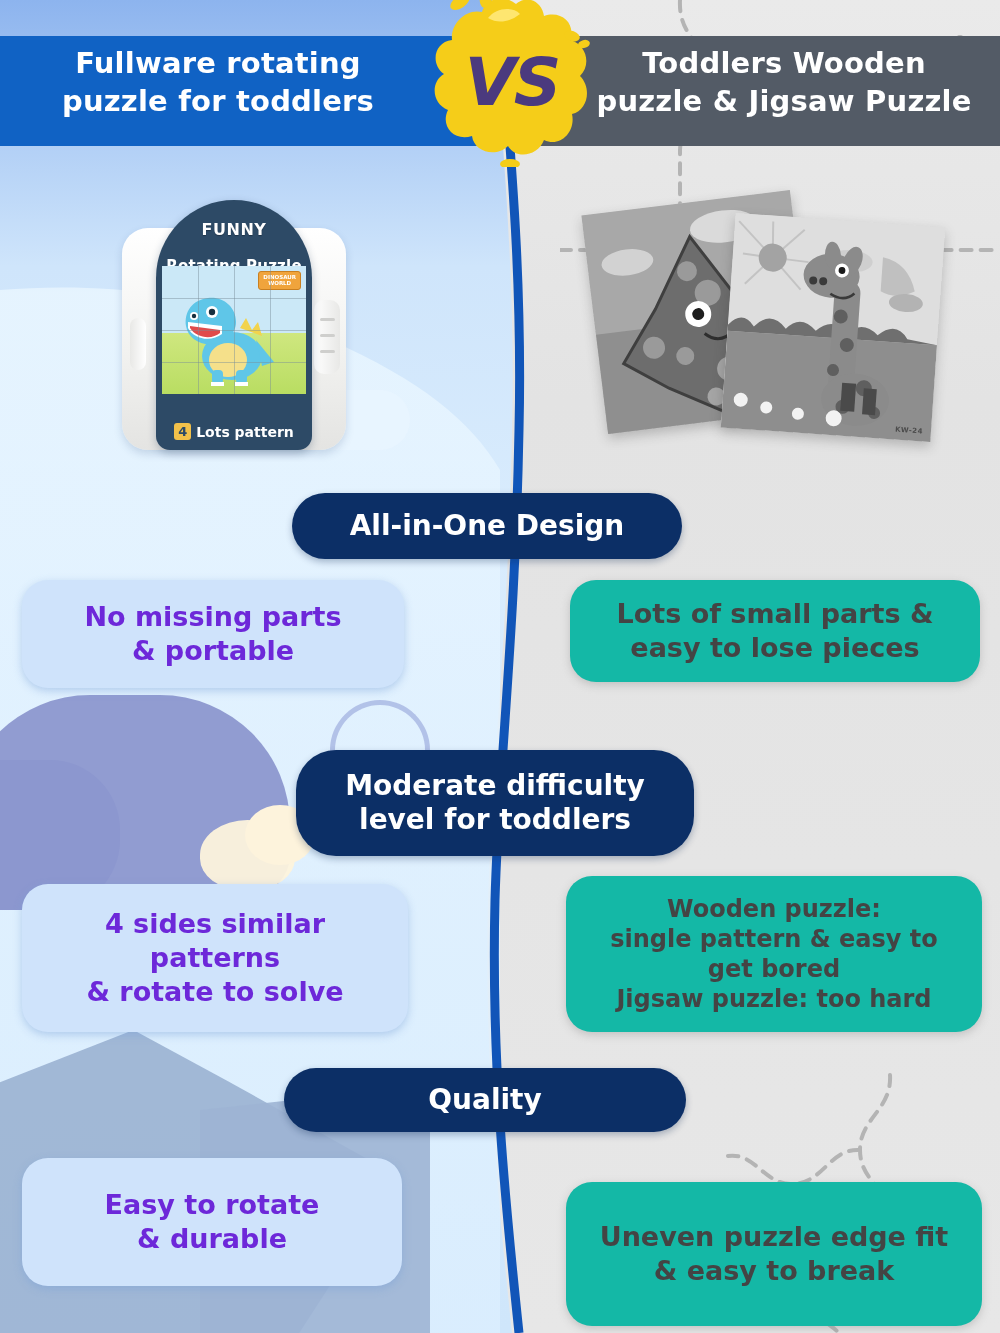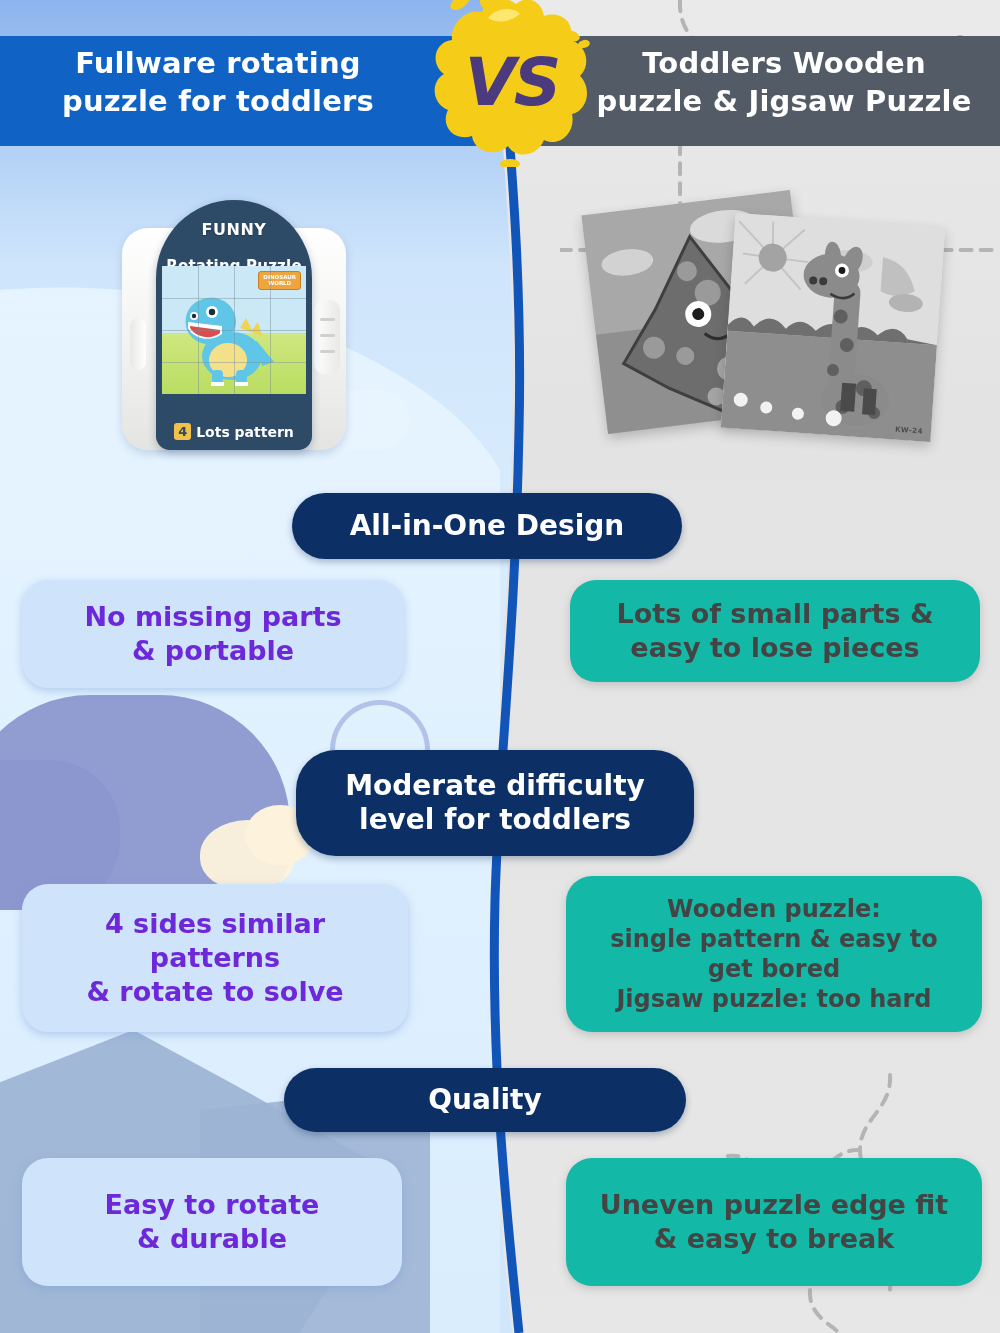--- a/index.html
+++ b/index.html
@@ -306,21 +306,21 @@
   #pill-1 { left: 296px; top: 731px; width: 398px; height: 106px; font-size: 28px; margin-top: 19px; }
   #pill-2 { left: 284px; top: 1068px; width: 402px; height: 64px; font-size: 28px; }
 
   #pro-0 { left: 22px; top: 580px; width: 382px; height: 108px; font-size: 27px; }
   #con-0 { left: 570px; top: 580px; width: 410px; height: 102px; font-size: 27px; }
 
   #pro-1 { left: 22px; top: 884px; width: 386px; height: 148px; font-size: 27px; }
   #con-1 { left: 566px; top: 876px; width: 416px; height: 156px; font-size: 24px; }
 
   #pro-2 { left: 22px; top: 1158px; width: 380px; height: 128px; font-size: 27px; }
-  #con-2 { left: 566px; top: 1158px; width: 416px; height: 128px; font-size: 27px; }
+  #con-2 { left: 566px; top: 1182px; width: 416px; height: 144px; font-size: 27px; }
 </style>
 </head>
 <body>
 
 <div id="page">
 
   <div class="bg-right"></div>
 
   <svg class="decor" style="left:560px;top:0;width:440px;height:1333px;" viewBox="0 0 440 1333">
     <g fill="none" stroke="#b4b4b4" stroke-width="4" stroke-dasharray="11 9" stroke-linecap="round">

